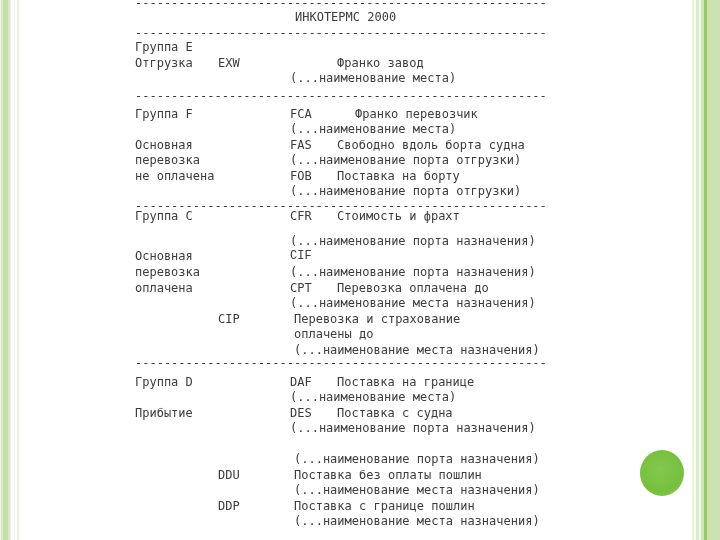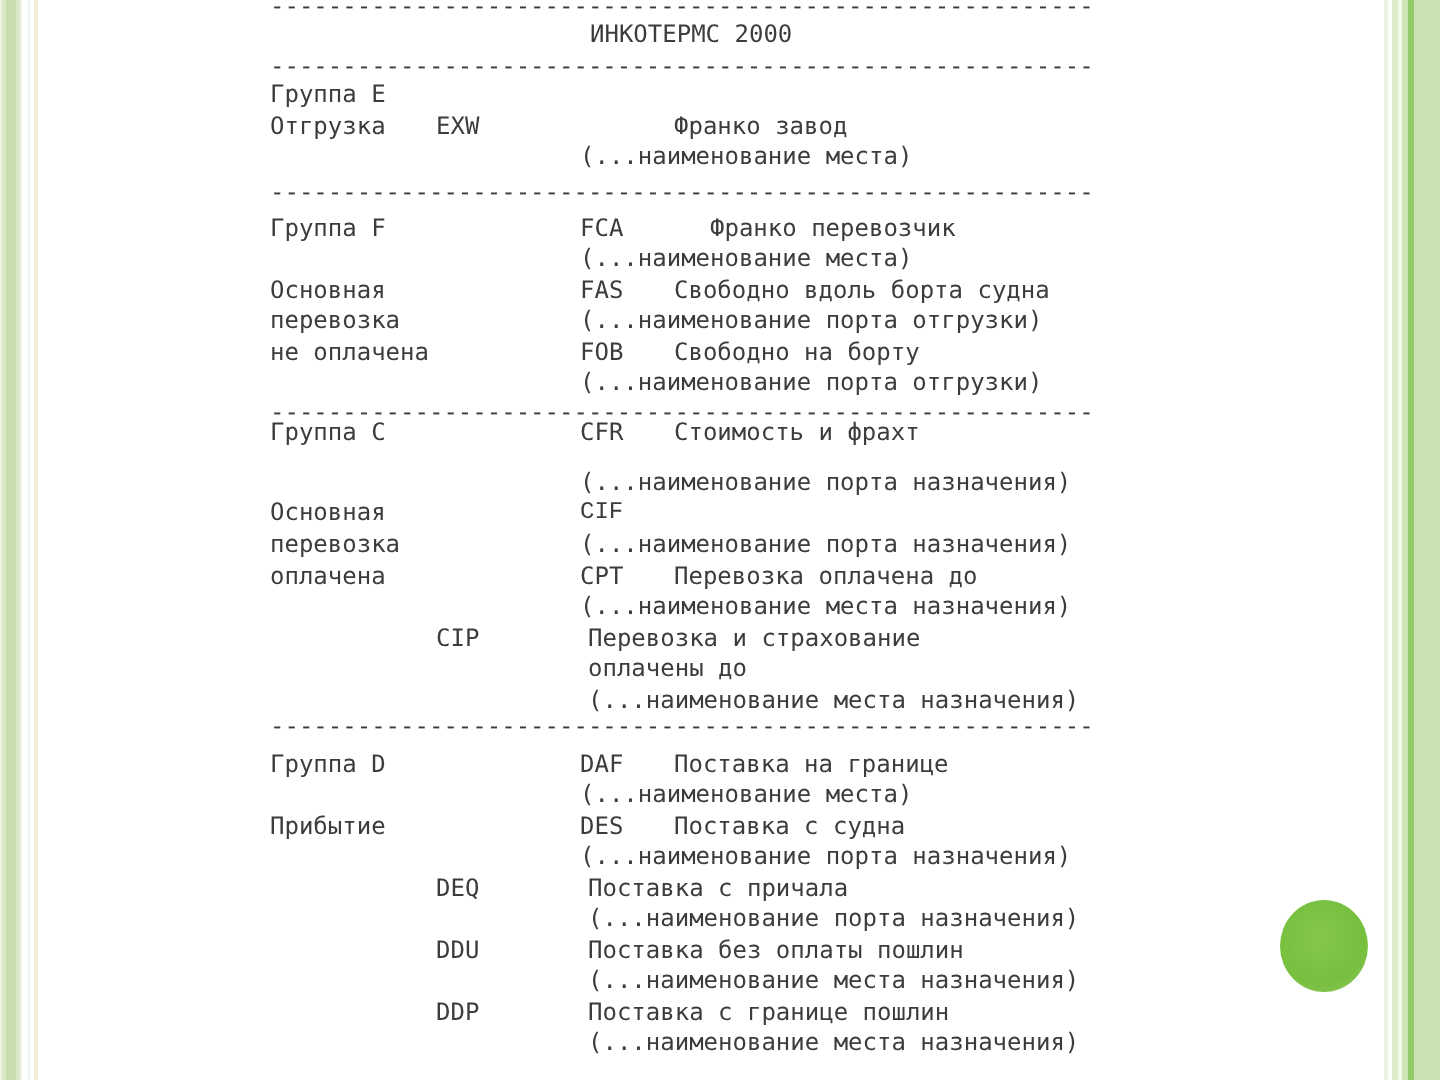--- a/index.html
+++ b/index.html
@@ -90,21 +90,21 @@
         <span class="seg" style="left: 290px;">FAS</span>
         <span class="seg" style="left: 337px;">Свободно вдоль борта судна</span>
       </div>
       <div class="line" style="top: 152px;">
         <span class="seg" style="left: 135px;">перевозка</span>
         <span class="seg" style="left: 290px;">(...наименование порта отгрузки)</span>
       </div>
       <div class="line" style="top: 167.5px;">
         <span class="seg" style="left: 135px;">не оплачена</span>
         <span class="seg" style="left: 290px;">FOB</span>
-        <span class="seg" style="left: 337px;">Свободно на борту</span>
+        <span class="seg" style="left: 337px;">Поставка на борту</span>
       </div>
       <div class="line" style="top: 183px;">
         <span class="seg" style="left: 290px;">(...наименование порта отгрузки)</span>
       </div>
       <div class="line" style="top: 198px;">
         <span class="seg" style="left: 135px;">---------------------------------------------------------</span>
       </div>
       <div class="line" style="top: 208px;">
         <span class="seg" style="left: 135px;">Группа C</span>
         <span class="seg" style="left: 290px;">CFR</span>
@@ -151,24 +151,20 @@
         <span class="seg" style="left: 290px;">(...наименование места)</span>
       </div>
       <div class="line" style="top: 404.5px;">
         <span class="seg" style="left: 135px;">Прибытие</span>
         <span class="seg" style="left: 290px;">DES</span>
         <span class="seg" style="left: 337px;">Поставка с судна</span>
       </div>
       <div class="line" style="top: 420px;">
         <span class="seg" style="left: 290px;">(...наименование порта назначения)</span>
       </div>
-      <div class="line" style="top: 435.5px;">
-        <span class="seg" style="left: 218px;">DEQ</span>
-        <span class="seg" style="left: 294px;">Поставка с причала</span>
-      </div>
       <div class="line" style="top: 451px;">
         <span class="seg" style="left: 294px;">(...наименование порта назначения)</span>
       </div>
       <div class="line" style="top: 466.5px;">
         <span class="seg" style="left: 218px;">DDU</span>
         <span class="seg" style="left: 294px;">Поставка без оплаты пошлин</span>
       </div>
       <div class="line" style="top: 482px;">
         <span class="seg" style="left: 294px;">(...наименование места назначения)</span>
       </div>

